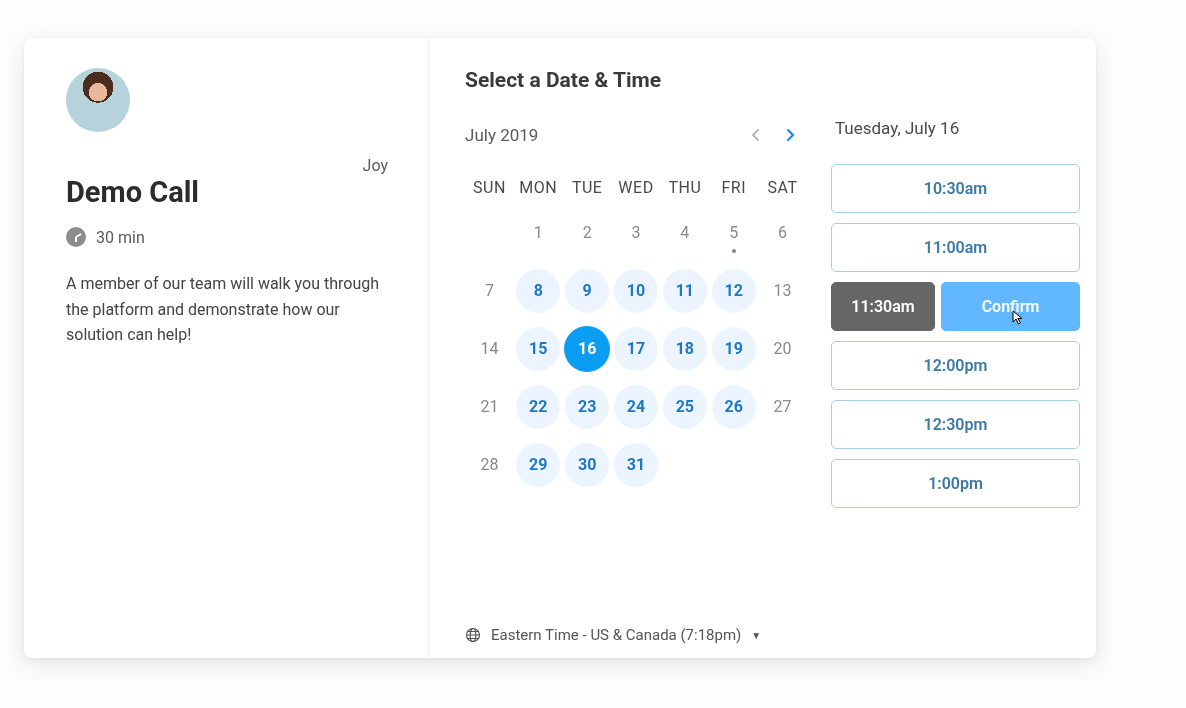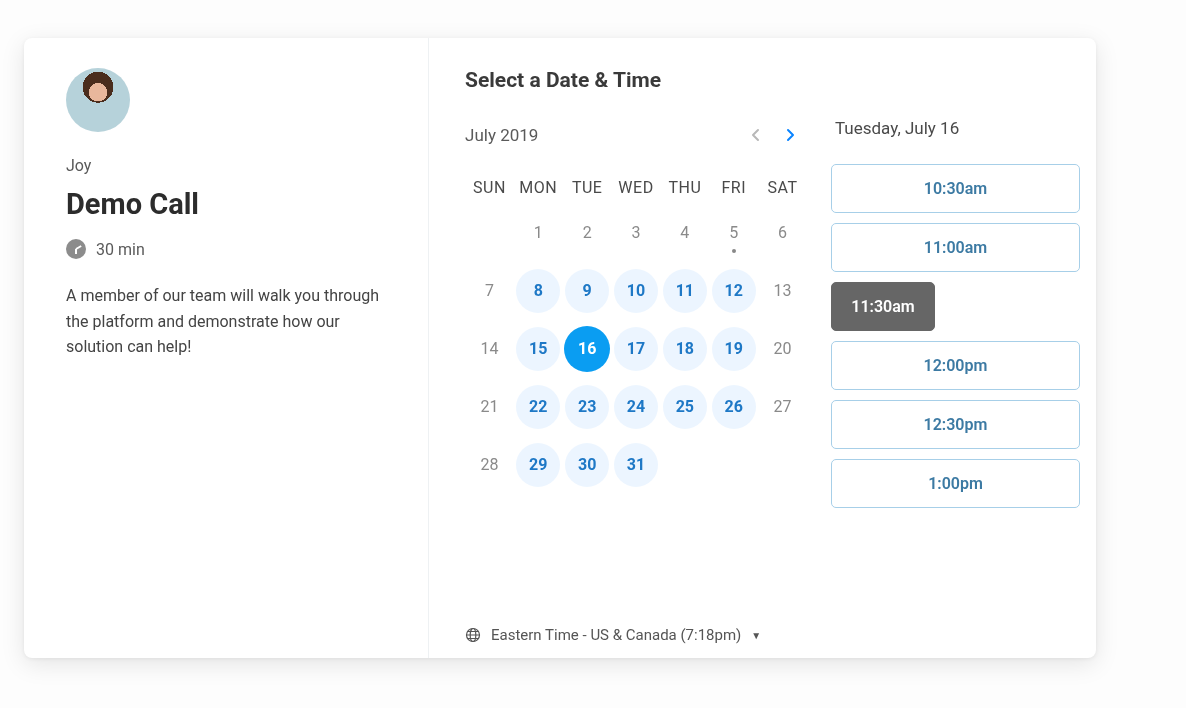--- a/index.html
+++ b/index.html
@@ -42,21 +42,21 @@
     width: 64px; height: 64px; border-radius: 50%;
     background:
       radial-gradient(circle at 50% 38%, #e8b79c 0 18%, transparent 18%),
       radial-gradient(circle at 50% 30%, #4a2d1d 0 28%, transparent 28%),
       linear-gradient(#b6d2da,#b6d2da);
     background-color: #b6d2da;
     overflow: hidden;
     margin-bottom: 24px;
   }
   .host-name {
-    font-size: 16px; color: var(--text-mid); margin-bottom: 12px;
+    font-size: 16px; color: var(--text-mid); margin-bottom: 0; text-align: right;
   }
   .event-title {
     font-size: 29px; font-weight: 700; color: #2c2c2c; margin: 0 0 18px 0;
   }
   .duration {
     display: flex; align-items: flex-end; gap: 10px;
     color: var(--text-mid); font-size: 16px; margin-bottom: 24px;
   }
   .clock-icon {
     width: 20px; height: 20px; border-radius: 50%;
@@ -312,20 +312,23 @@
         <div class="date-heading">Tuesday, July 16</div>
         <div class="slots" id="slots">
             <div class="slot">
               <div class="slot-time">10:30am</div>
             </div>
             <div class="slot">
               <div class="slot-time">11:00am</div>
             </div>
             <div class="slot selected">
               <div class="slot-time">11:30am</div>
+              <div class="slot-confirm">Confirm<svg class="cursor-icon" width="18" height="18" viewBox="0 0 18 18">
+                  <path d="M4 2 L4 13 L7 10 L9.5 15 L11.5 14 L9 9.5 L13 9.5 Z" fill="#fff" stroke="#000" stroke-width="1"></path>
+                </svg></div>
             </div>
             <div class="slot">
               <div class="slot-time">12:00pm</div>
             </div>
             <div class="slot">
               <div class="slot-time">12:30pm</div>
             </div>
             <div class="slot">
               <div class="slot-time">1:00pm</div>
             </div>

